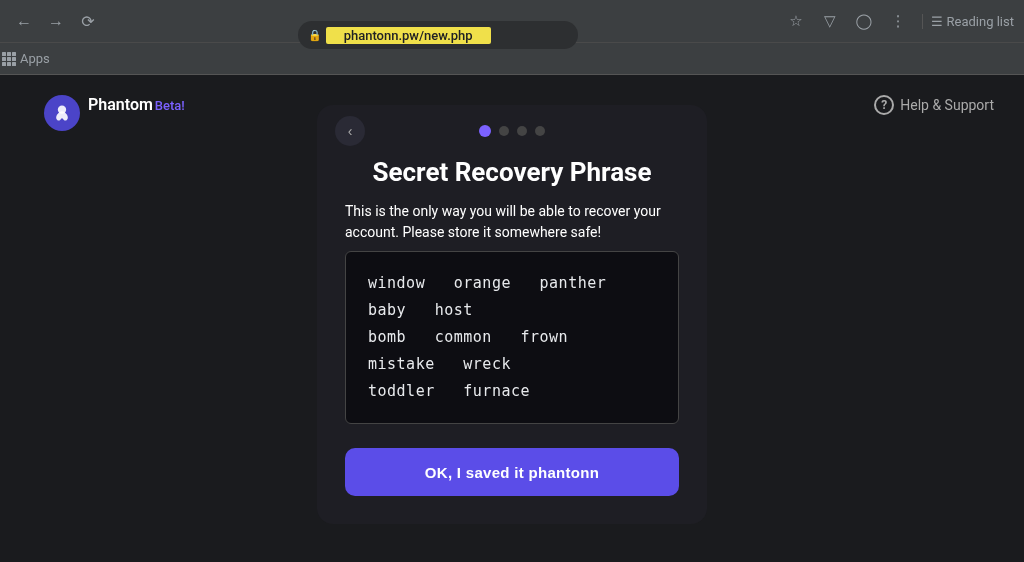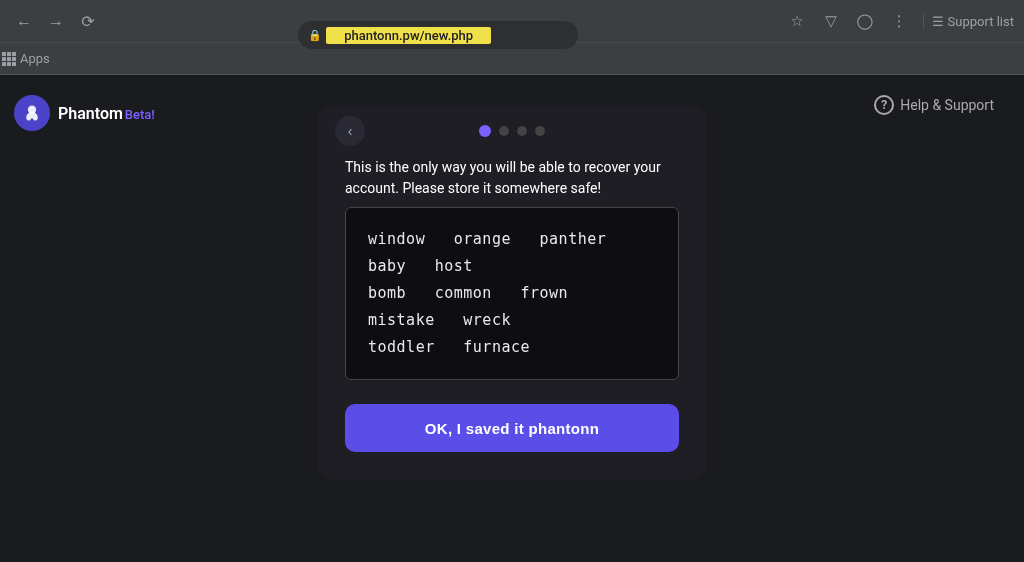--- a/index.html
+++ b/index.html
@@ -155,23 +155,22 @@
       align-items: flex-start;
       justify-content: center;
       padding: 20px;
       position: relative;
     }
 
     
     .phantom-logo {
       position: absolute;
       top: 20px;
-      left: 14px;
-      display: flex;
-      align-items: center;
+      left: 44px;
+      display: flex;
       gap: 8px;
     }
 
     .phantom-icon {
       width: 36px;
       height: 36px;
       background: #4b44c8;
       border-radius: 50%;
       display: flex;
       align-items: center;
@@ -335,21 +334,21 @@
       </div>
     </div>
 
     <div class="toolbar-icons">
       <button class="toolbar-icon-btn">☆</button>
       <button class="toolbar-icon-btn">▽</button>
       <button class="toolbar-icon-btn">◯</button>
       <button class="toolbar-icon-btn">⋮</button>
       <div class="reading-list-btn">
         <span>☰</span>
-        <span>Support list</span>
+        <span>Reading list</span>
       </div>
     </div>
   </div>
 
   <div class="bookmarks-bar">
     <div class="apps-link">
       <div class="apps-grid-icon">
         <div class="apps-grid-dot"></div>
           <div class="apps-grid-dot"></div>
           <div class="apps-grid-dot"></div>
@@ -389,20 +388,21 @@
     
     <div class="step-nav">
       <button class="step-back-btn">‹</button>
       <div class="step-dot active"></div>
       <div class="step-dot"></div>
       <div class="step-dot"></div>
       <div class="step-dot"></div>
     </div>
 
     
+    <h1 class="card-title">Secret Recovery Phrase</h1>
 
     
     <p class="card-subtitle">This is the only way you will be able to recover
 your account. Please store it somewhere safe!</p>
 
     
     <div class="phrase-box">
       <div class="phrase-text">
         window &nbsp; orange &nbsp; panther &nbsp; baby &nbsp; host<br>
         bomb &nbsp; common &nbsp; frown &nbsp; mistake &nbsp; wreck<br>

